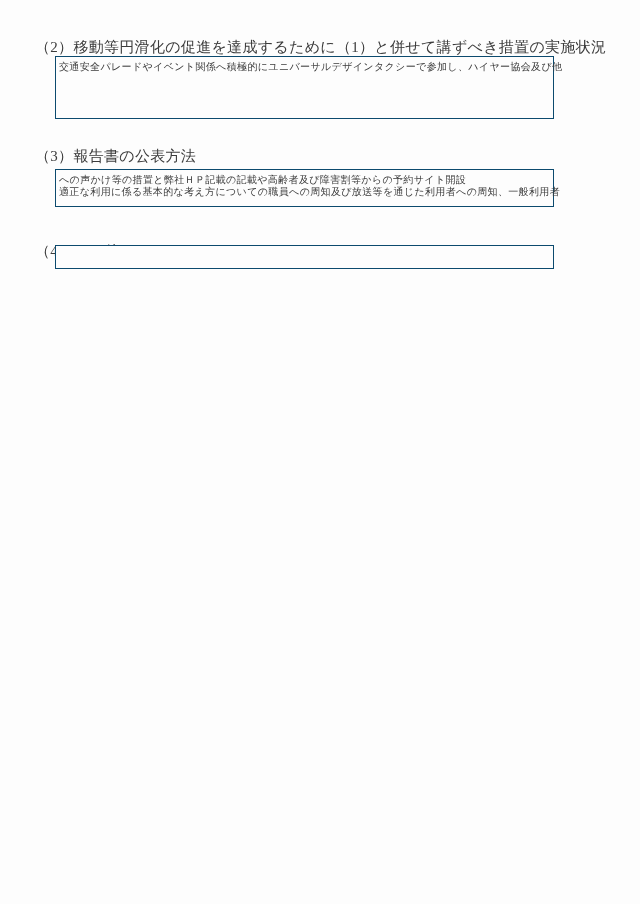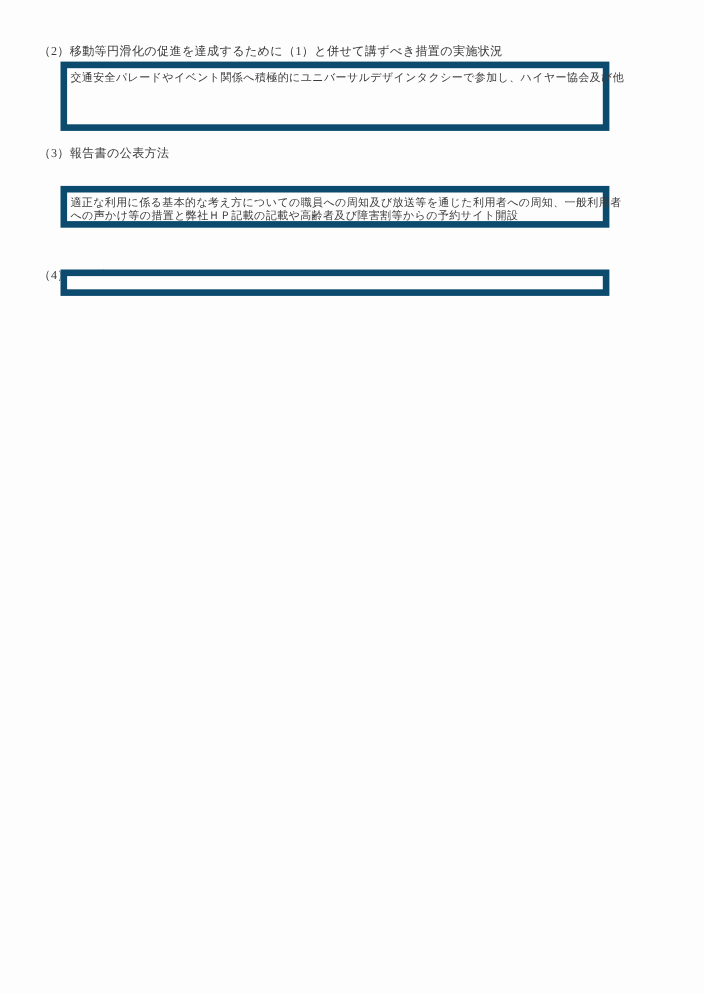--- a/index.html
+++ b/index.html
@@ -16,65 +16,65 @@
   }
   .page {
     position: relative;
     width: 640px;
     height: 904px;
     background: #fdfdfd;
   }
   .heading {
     position: absolute;
     left: 35px;
-    font-size: 11px;
+    font-size: 15px;
     line-height: 12px;
     letter-spacing: 0.3px;
     color: #3b3b3b;
     white-space: nowrap;
   }
   .textbox {
     position: absolute;
     left: 55px;
     width: 499px;
-    border: 6px solid #0c4a6e;
+    border: 1px solid #0c4a6e;
     background: #fdfdfd;
     box-sizing: border-box;
   }
   .textbox .line {
     font-size: 10px;
     line-height: 12px;
     letter-spacing: 0.35px;
     color: #3b3b3b;
     white-space: nowrap;
     padding: 0 3px;
   }
   .textbox .line:first-child {
     padding-top: 4px;
   }
   
   #heading-2 { top: 41px; }
   #box-2     { top: 56px;  height: 63px; }
-  #heading-3 { top: 134px; }
+  #heading-3 { top: 150px; }
   #box-3     { top: 169px; height: 38px; }
   #heading-4 { top: 233px; margin-top: 12px; }
   #box-4     { top: 245px; height: 24px; }
 </style>
 </head>
 <body>
 
 <div class="page">
 
   <div class="heading" id="heading-2">（2）移動等円滑化の促進を達成するために（1）と併せて講ずべき措置の実施状況</div>
   <div class="textbox" id="box-2">
     <div class="line">交通安全パレードやイベント関係へ積極的にユニバーサルデザインタクシーで参加し、ハイヤー協会及び他</div>
   </div>
 
   <div class="heading" id="heading-3">（3）報告書の公表方法</div>
   <div class="textbox" id="box-3">
+    <div class="line">への声かけ等の措置と弊社ＨＰ記載の記載や高齢者及び障害割等からの予約サイト開設</div>
     <div class="line">適正な利用に係る基本的な考え方についての職員への周知及び放送等を通じた利用者への周知、一般利用者</div>
-    <div class="line">への声かけ等の措置と弊社ＨＰ記載の記載や高齢者及び障害割等からの予約サイト開設</div>
   </div>
 
   <div class="heading" id="heading-4">（4）その他</div>
   <div class="textbox" id="box-4"></div>
 
 </div>
 
 </body></html>

